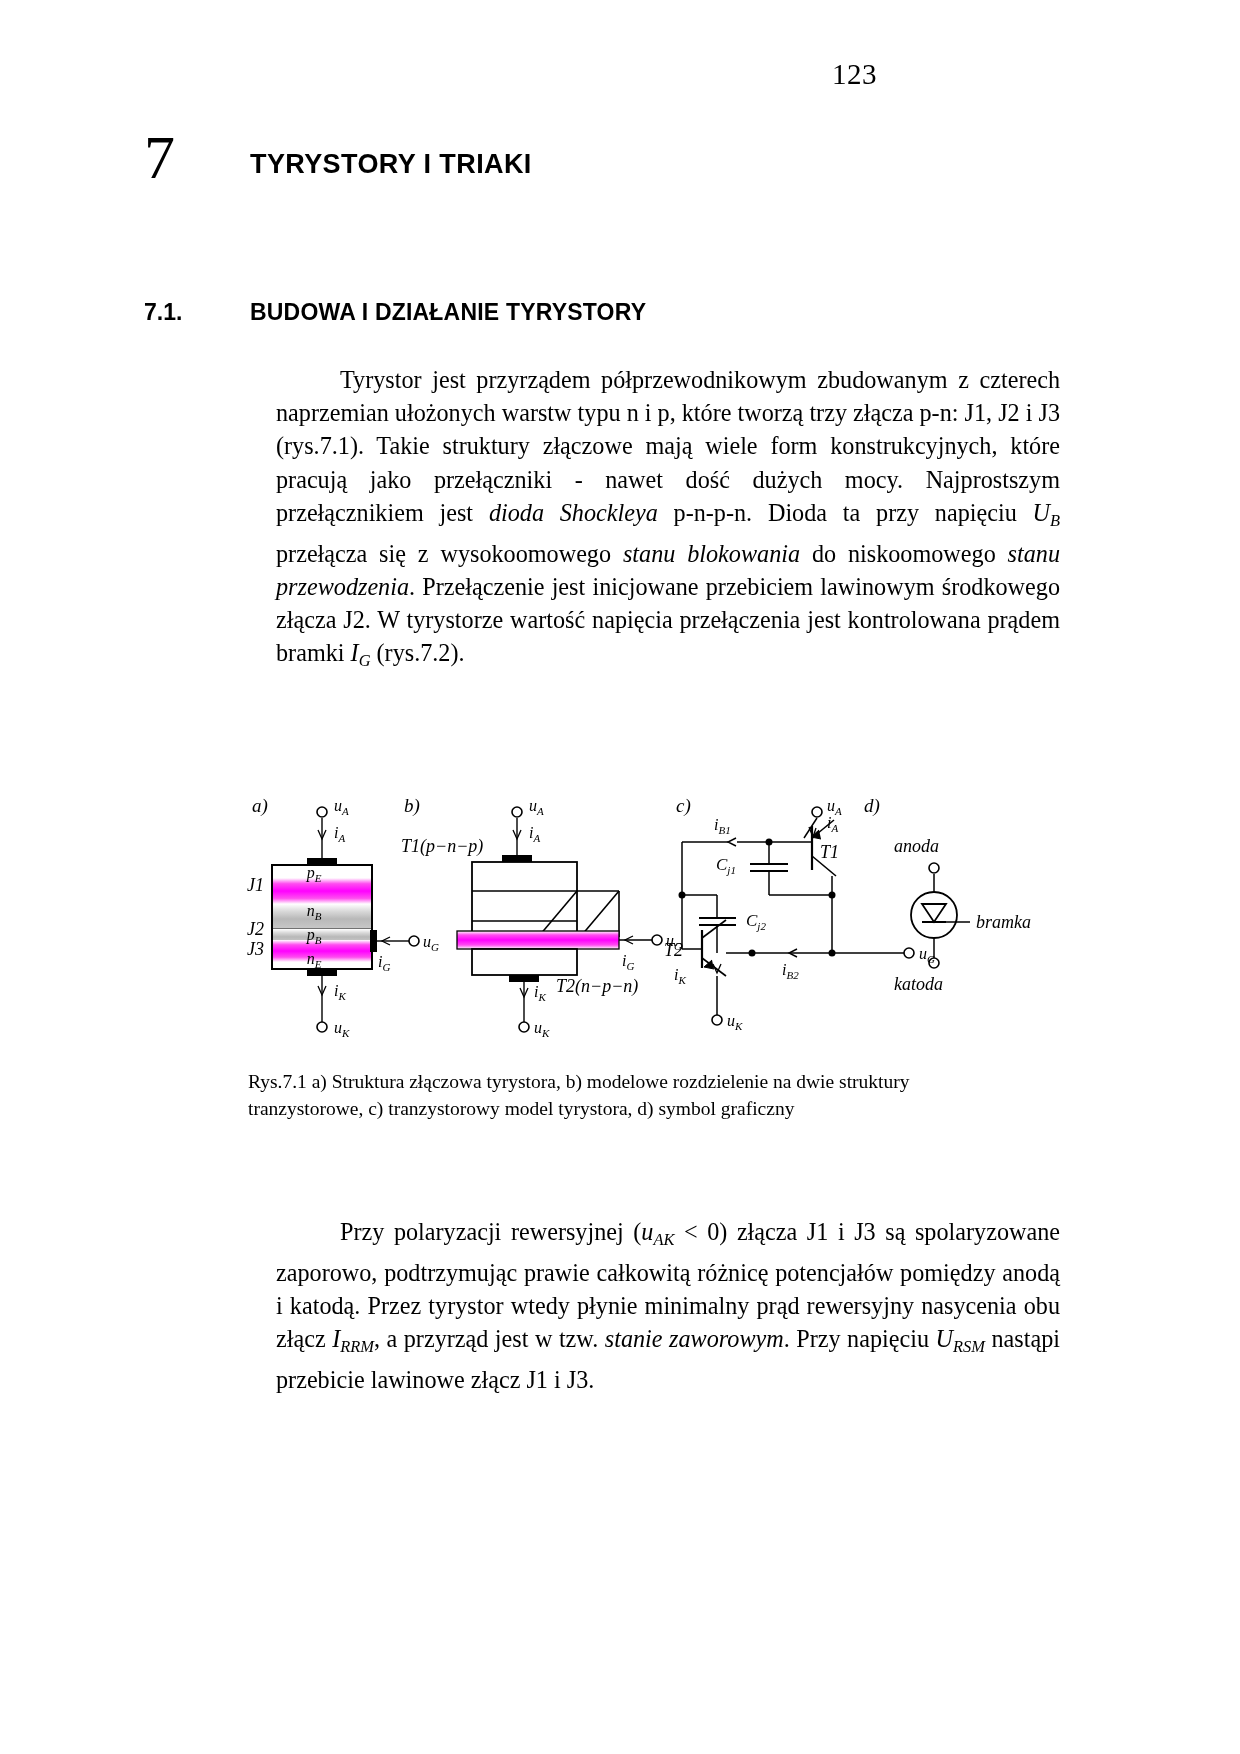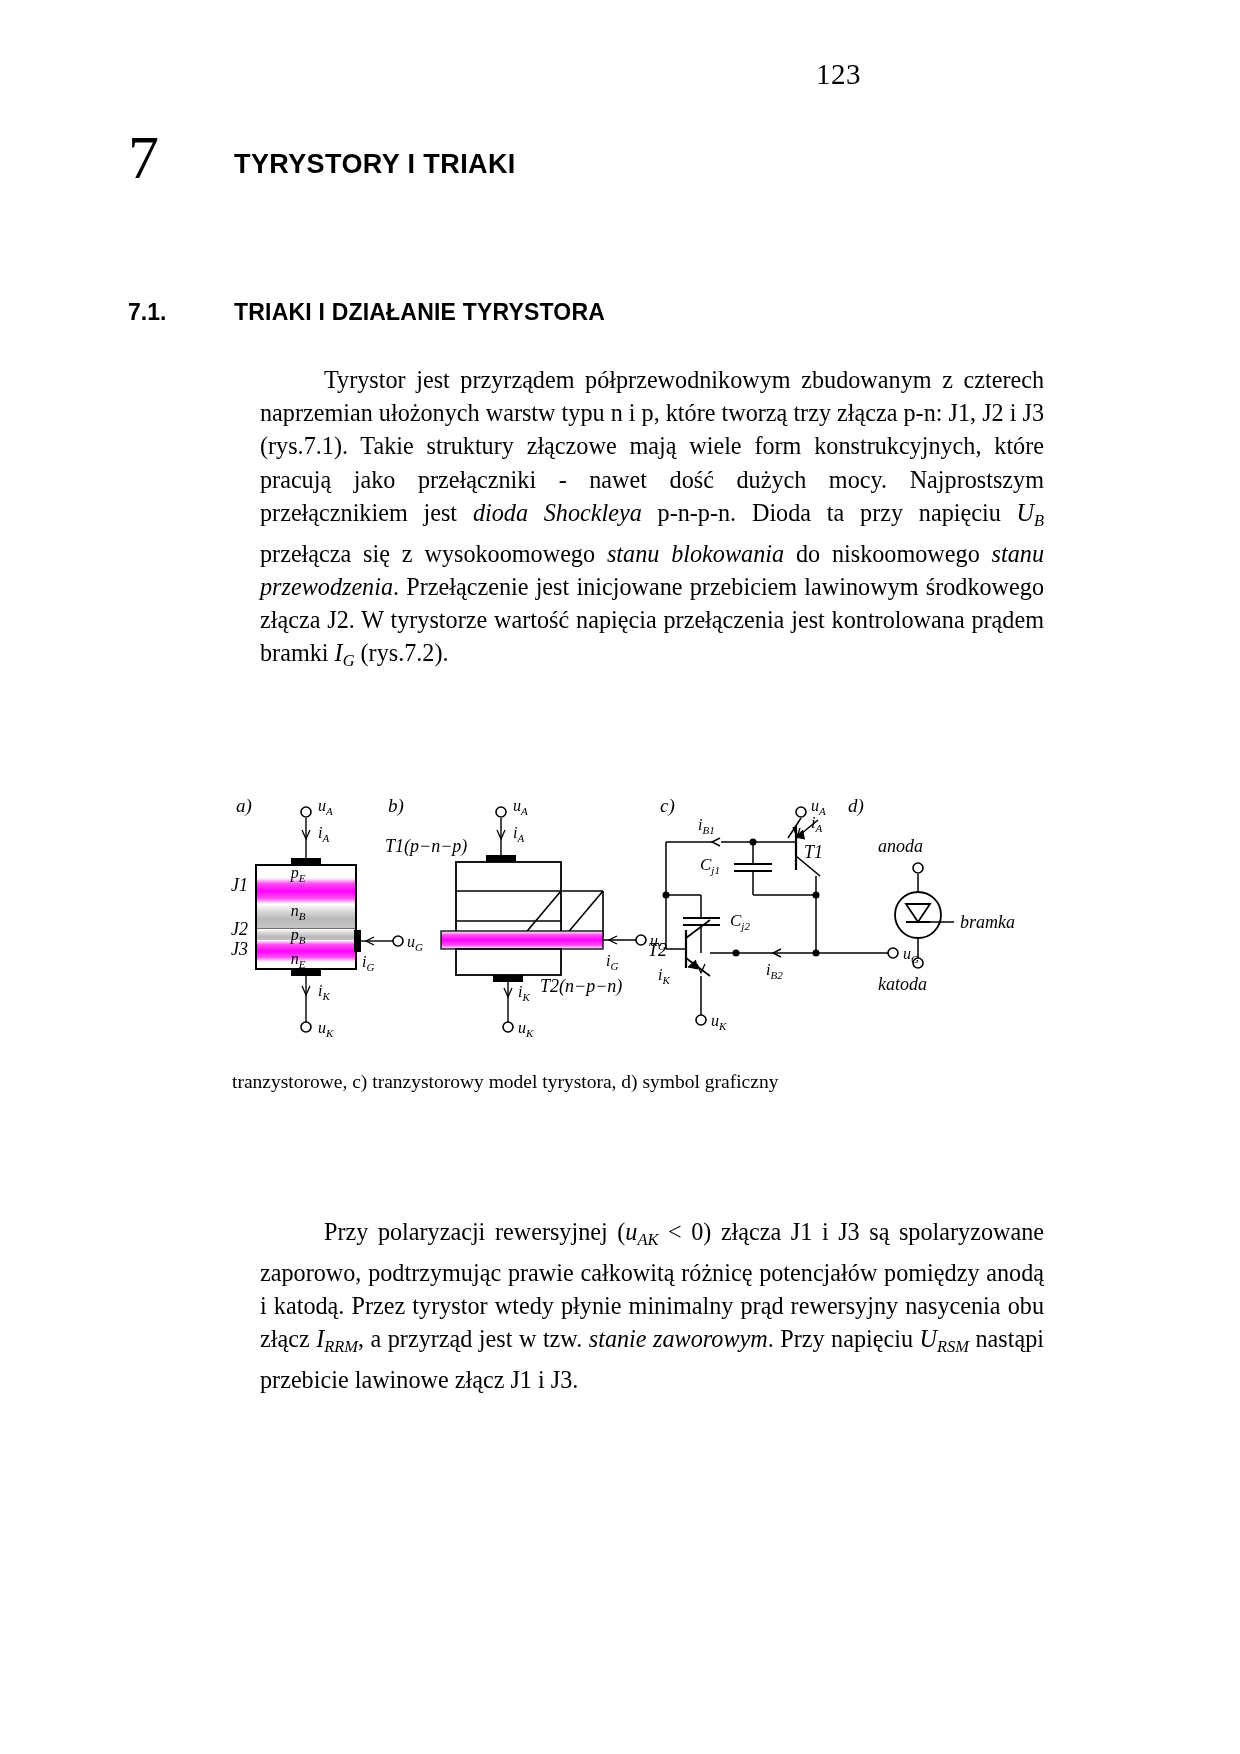--- a/index.html
+++ b/index.html
@@ -10,21 +10,21 @@
   body {
     width: 1240px;
     height: 1754px;
     position: relative;
     font-family: "Liberation Serif", "DejaVu Serif", serif;
     color: #000000;
     overflow: hidden;
   }
   .page {
     position: absolute;
-    left: 0; top: 0;
+    left: 16px; top: 0;
     width: 989px;
     height: 1754px;
   }
   
   .page-number {
     position: absolute;
     right: 128px;
     top: 58px;
     font-size: 29px;
     font-family: "Liberation Serif", serif;
@@ -129,21 +129,21 @@
 
   <div class="page-number">123</div>
 
   <div class="chapter-row">
     <span class="chapter-num">7</span>
     <span class="chapter-title">TYRYSTORY I TRIAKI</span>
   </div>
 
   <div class="section-row">
     <span class="section-num">7.1.</span>
-    <span class="section-title">TRIAKI I DZIAŁANIE TYRYSTORA</span>
+    <span class="section-title">BUDOWA I DZIAŁANIE TYRYSTORY</span>
   </div>
 
   <div class="body-block" id="para1">
     <p>
       <span>Tyrystor jest przyrządem półprzewodnikowym zbudowanym z czterech naprzemian ułożonych warstw typu n i p, które tworzą trzy złącza p-n: J1, J2 i J3 (rys.7.1). Takie struktury złączowe mają wiele form konstrukcyjnych, które pracują jako przełączniki - nawet dość dużych mocy. Najprostszym przełącznikiem jest </span><i>dioda Shockleya</i><span> p-n-p-n. Dioda ta przy napięciu </span><var>U</var><sub>B</sub><span> przełącza się z wysokoomowego </span><i>stanu blokowania</i><span> do niskoomowego </span><i>stanu przewodzenia</i><span>. Przełączenie jest inicjowane przebiciem lawinowym środkowego złącza J2. W tyrystorze wartość napięcia przełączenia jest kontrolowana prądem bramki </span><var>I</var><sub>G</sub><span> (rys.7.2).</span>
     </p>
   </div>
 
 
   <div class="figure">
@@ -348,20 +348,21 @@
         <text x="732" y="138" font-family="Liberation Serif, serif" font-size="18" font-style="italic">bramka</text>
 
         <line x1="690" y1="148" x2="690" y2="168" stroke="#000" stroke-width="1.5"></line>
         <circle cx="690" cy="173" r="5" fill="none" stroke="#000" stroke-width="1.6"></circle>
         <text x="650" y="200" font-family="Liberation Serif, serif" font-size="18" font-style="italic">katoda</text>
       </g>
     </svg>
   </div>
 
   <div class="caption">
+    <div>Rys.7.1 a) Struktura złączowa tyrystora, b) modelowe rozdzielenie na dwie struktury</div>
     <div>tranzystorowe, c) tranzystorowy model tyrystora, d) symbol graficzny</div>
   </div>
 
 
   <div class="body-block" id="para4">
     <p>
       <span>Przy polaryzacji rewersyjnej (</span><var>u</var><sub>AK</sub><span> &lt; 0) złącza J1 i J3 są spolaryzowane zaporowo, podtrzymując prawie całkowitą różnicę potencjałów pomiędzy anodą i katodą. Przez tyrystor wtedy płynie minimalny prąd rewersyjny nasycenia obu złącz </span><var>I</var><sub>RRM</sub><span>, a przyrząd jest w tzw. </span><i>stanie zaworowym</i><span>.  Przy napięciu </span><var>U</var><sub>RSM</sub><span> nastąpi przebicie lawinowe złącz J1 i J3.</span>
     </p>
   </div>
 

